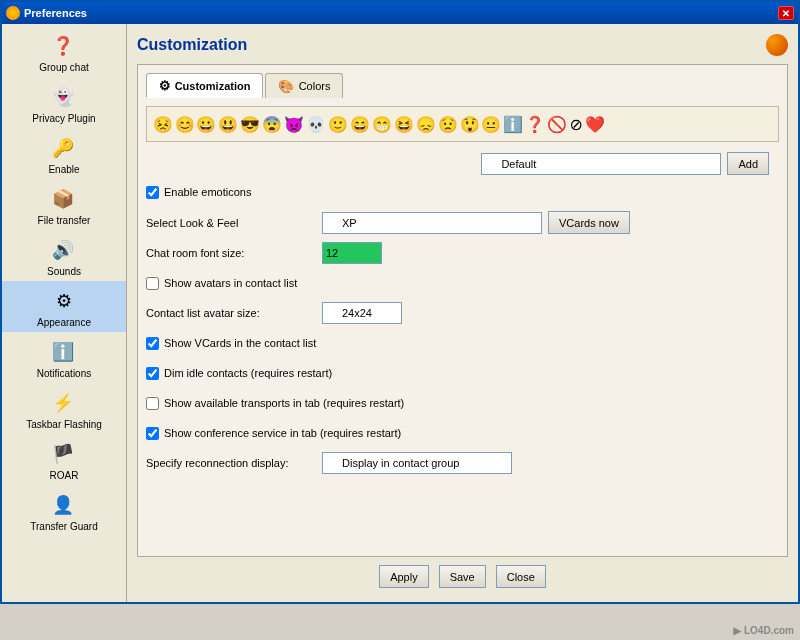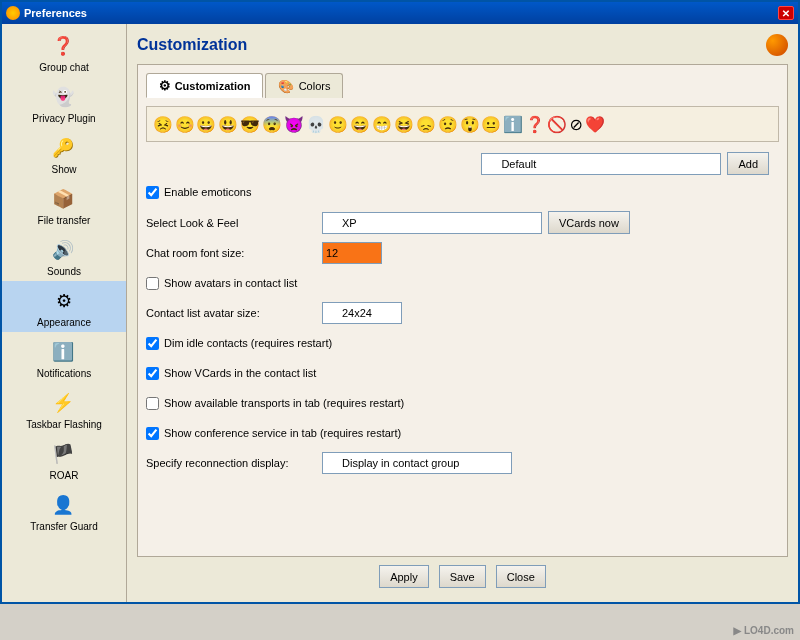--- a/index.html
+++ b/index.html
@@ -172,21 +172,21 @@
       border: 1px solid #7f9db9;
       cursor: pointer;
       font-size: 11px;
     }
 
     .text-input {
       width: 60px;
       height: 22px;
       border: 1px solid #7f9db9;
       padding: 0 3px;
-      background: #f97316;
+      background: #22c55e;
     }
 
     .checkbox-label {
       display: flex;
       align-items: center;
       gap: 5px;
       cursor: pointer;
     }
 
     .checkbox-label input[type=checkbox] {
@@ -238,21 +238,21 @@
       <div class="sidebar-item">
         <div class="sidebar-item-icon">❓</div>
         <div class="sidebar-item-label">Group chat</div>
       </div>
       <div class="sidebar-item">
         <div class="sidebar-item-icon">👻</div>
         <div class="sidebar-item-label">Privacy Plugin</div>
       </div>
       <div class="sidebar-item">
         <div class="sidebar-item-icon">🔑</div>
-        <div class="sidebar-item-label">Show</div>
+        <div class="sidebar-item-label">Enable</div>
       </div>
       <div class="sidebar-item">
         <div class="sidebar-item-icon">📦</div>
         <div class="sidebar-item-label">File transfer</div>
       </div>
       <div class="sidebar-item">
         <div class="sidebar-item-icon">🔊</div>
         <div class="sidebar-item-label">Sounds</div>
       </div>
       <div class="sidebar-item active">
@@ -372,28 +372,28 @@
                 <option>24x24</option>
                 <option>32x32</option>
                 <option>48x48</option>
               </select>
             </div>
           </div>
 
           <div class="row">
             <label class="checkbox-label">
               <input type="checkbox" checked="" style="">
+              <span>Show VCards in the contact list</span>
+            </label>
+          </div>
+
+          <div class="row">
+            <label class="checkbox-label">
+              <input type="checkbox" checked="" style="">
               <span>Dim idle contacts (requires restart)</span>
-            </label>
-          </div>
-
-          <div class="row">
-            <label class="checkbox-label">
-              <input type="checkbox" checked="" style="">
-              <span>Show VCards in the contact list</span>
             </label>
           </div>
 
           <div class="row">
             <label class="checkbox-label">
               <input type="checkbox" style="">
               <span>Show available transports in tab (requires restart)</span>
             </label>
           </div>
 

